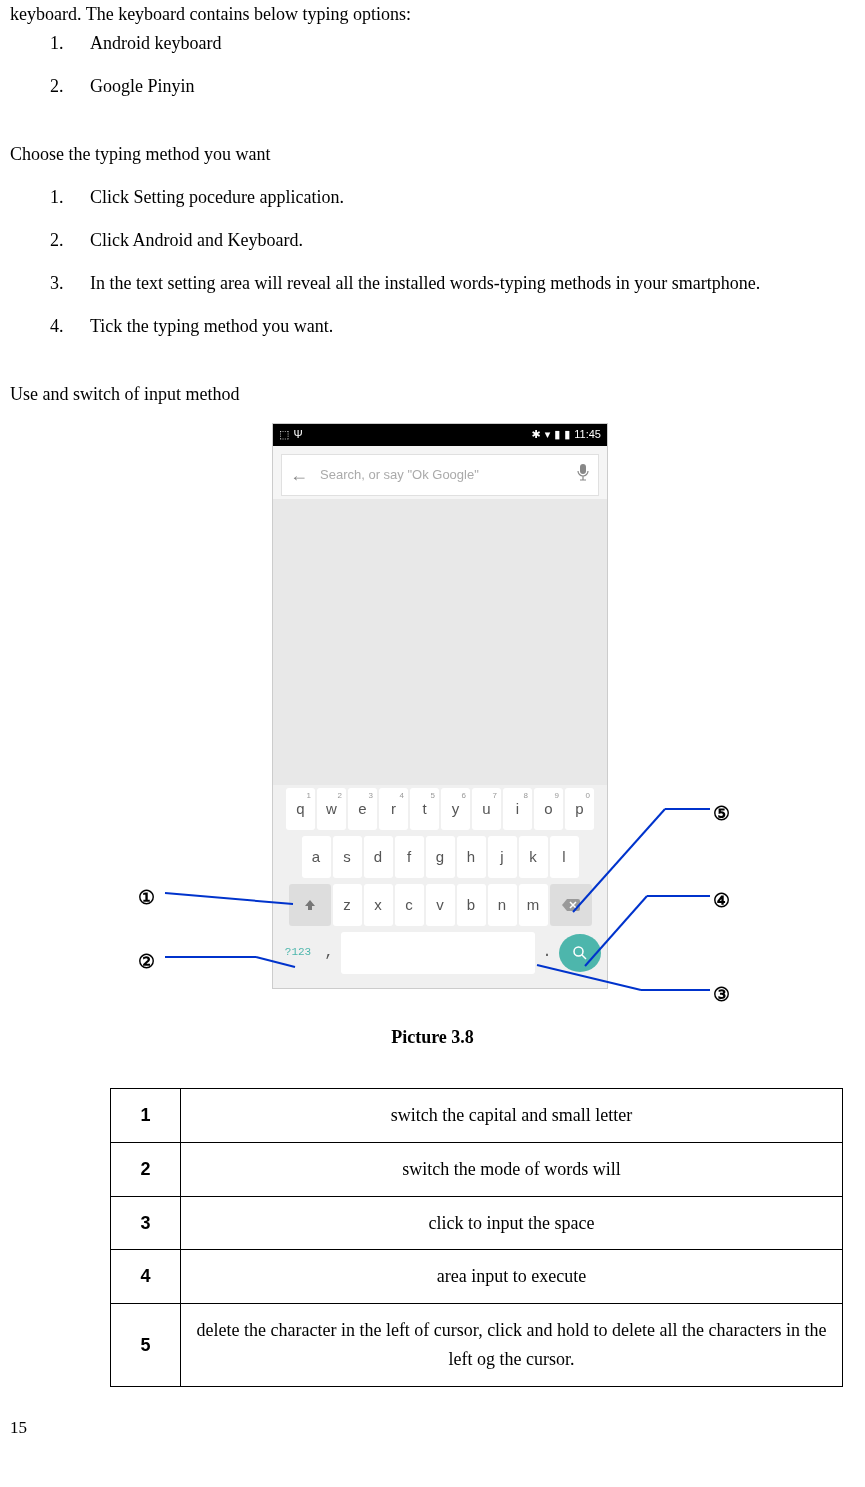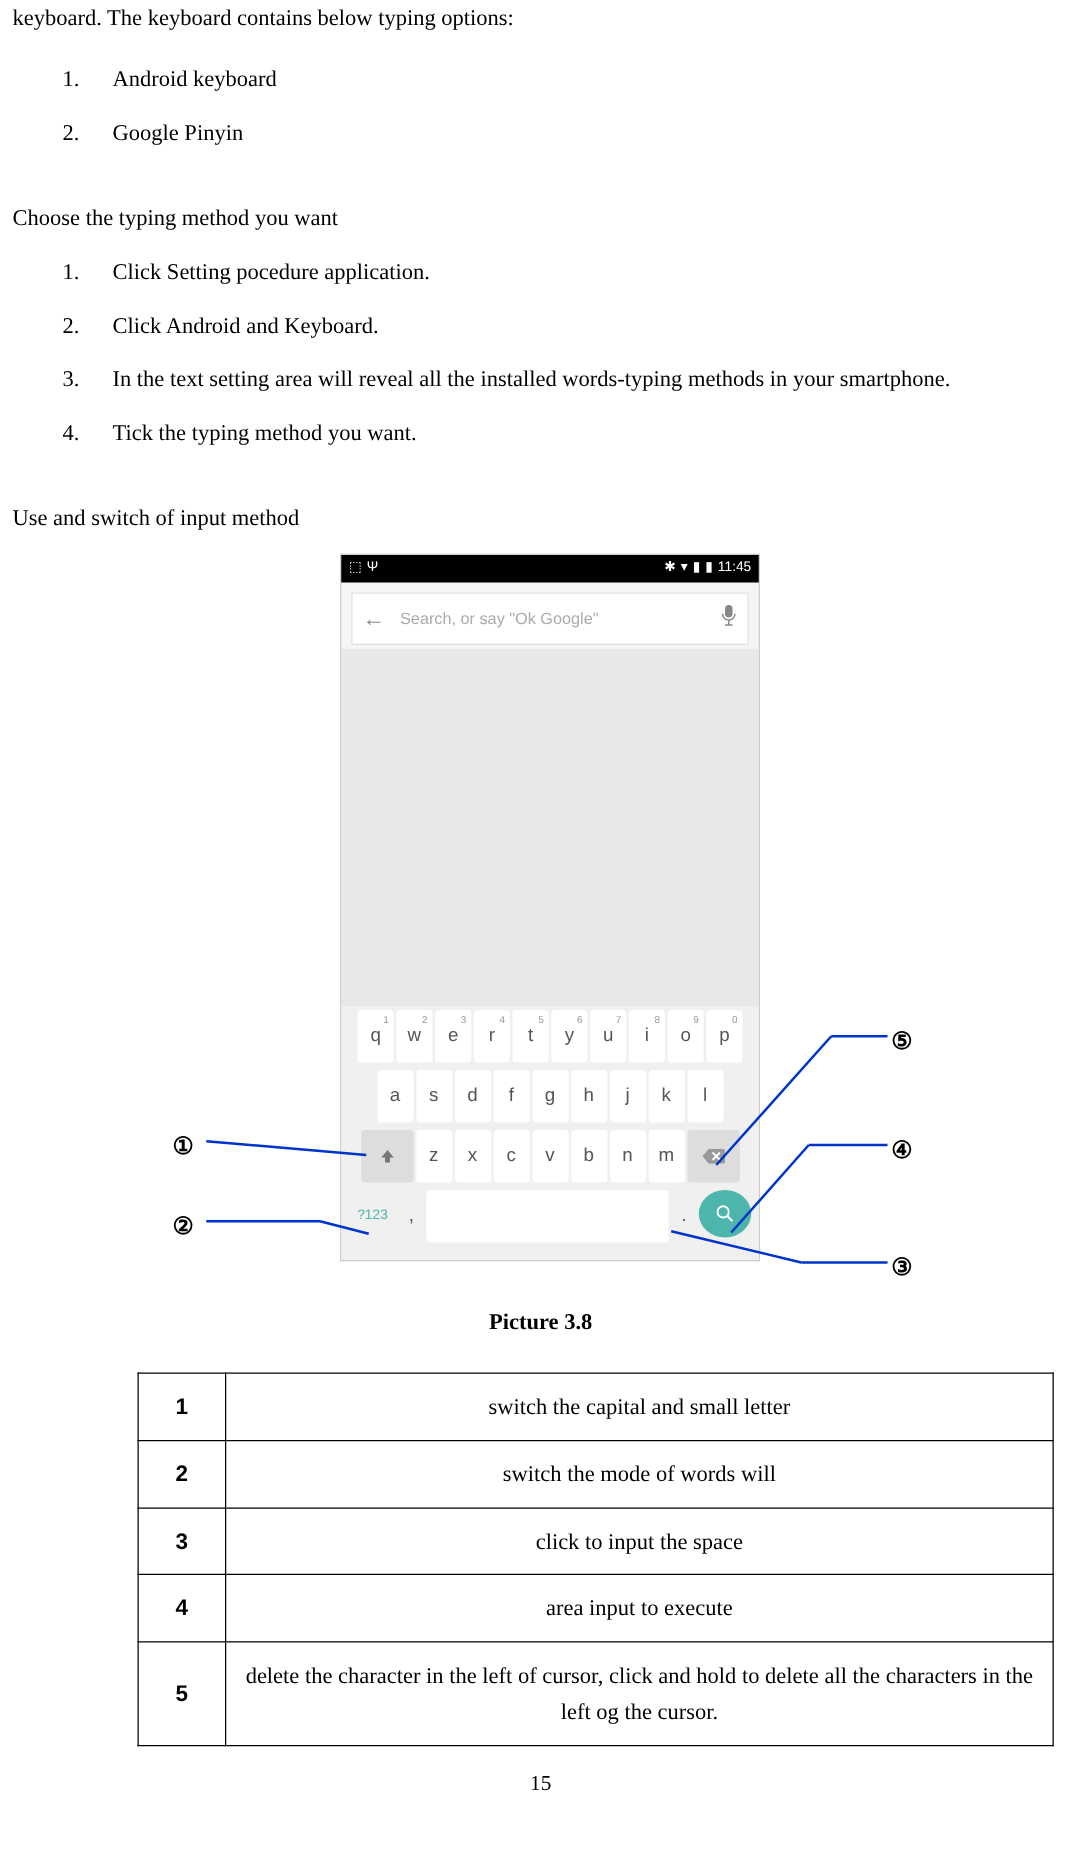--- a/index.html
+++ b/index.html
@@ -6,21 +6,21 @@
     body {
       font-family: "Times New Roman", serif;
       font-size: 18px;
       line-height: 1.6;
       color: #000;
       width: 865px;
       margin: 0 auto;
       padding: 0 10px;
       position: relative;
     }
-    .intro { margin-bottom: 20px; }
+    .intro { margin-bottom: 0; }
     .list-item { display: flex; margin-left: 40px; margin-bottom: 14px; }
     .list-num { min-width: 40px; }
     .list-content { flex: 1; text-align: justify; }
     .section-heading { font-weight: normal; margin-top: 40px; margin-bottom: 14px; }
     .figure-container {
       position: relative;
       width: 100%;
       height: 595px;
       margin-top: 10px;
     }
@@ -97,21 +97,21 @@
       position: absolute;
       top: 2px;
       right: 4px;
       font-size: 8px;
       color: #999;
     }
     .kb-key-wide { width: 42px; background: #ddd; }
     .kb-key-space { flex: 1; background: #fff; }
     .kb-key-search { width: 42px; background: #4db6ac; color: #fff; border-radius: 50%; height: 38px; }
     .kb-key-del { width: 42px; background: #ddd; }
-    .kb-row-bottom { padding: 3px 6px; gap: 0; align-items: flex-start; }
+    .kb-row-bottom { padding: 3px 6px; gap: 0; align-items: center; font-family: Liberation Mono, monospace; }
     .kb-123 { color: #4db6ac; font-size: 11px; width: 38px; background: transparent; }
     .kb-comma { width: 24px; background: transparent; }
     .kb-period { width: 24px; background: transparent; }
     .callout-label {
       position: absolute;
       font-family: "Times New Roman", serif;
       font-size: 19px;
       font-weight: bold;
     }
     
@@ -122,21 +122,21 @@
       left: 0;
       width: 100%;
       height: 595px;
       pointer-events: none;
     }
     
     .figure-caption {
       text-align: center;
       font-weight: bold;
       margin-top: 5px;
-      margin-bottom: 26px;
+      margin-bottom: 36px;
     }
     
     table.legend {
       border-collapse: collapse;
       width: 733px;
       margin-left: 100px;
       margin-top: 20px;
     }
     table.legend td {
       border: 1px solid #000;
@@ -144,22 +144,21 @@
       vertical-align: middle;
       text-align: center;
     }
     table.legend td:first-child {
       width: 70px;
       text-align: center;
       font-weight: bold;
       font-family: Arial, sans-serif;
     }
     .page-number {
-      text-align: center;
-      margin-top: 16px;
+      margin-top: 27px;
       font-size: 17px;
     }
   </style>
 </head>
 <body>
 
 <p class="intro">keyboard. The keyboard contains below typing options:</p>
 
 <div>
   <div class="list-item">

